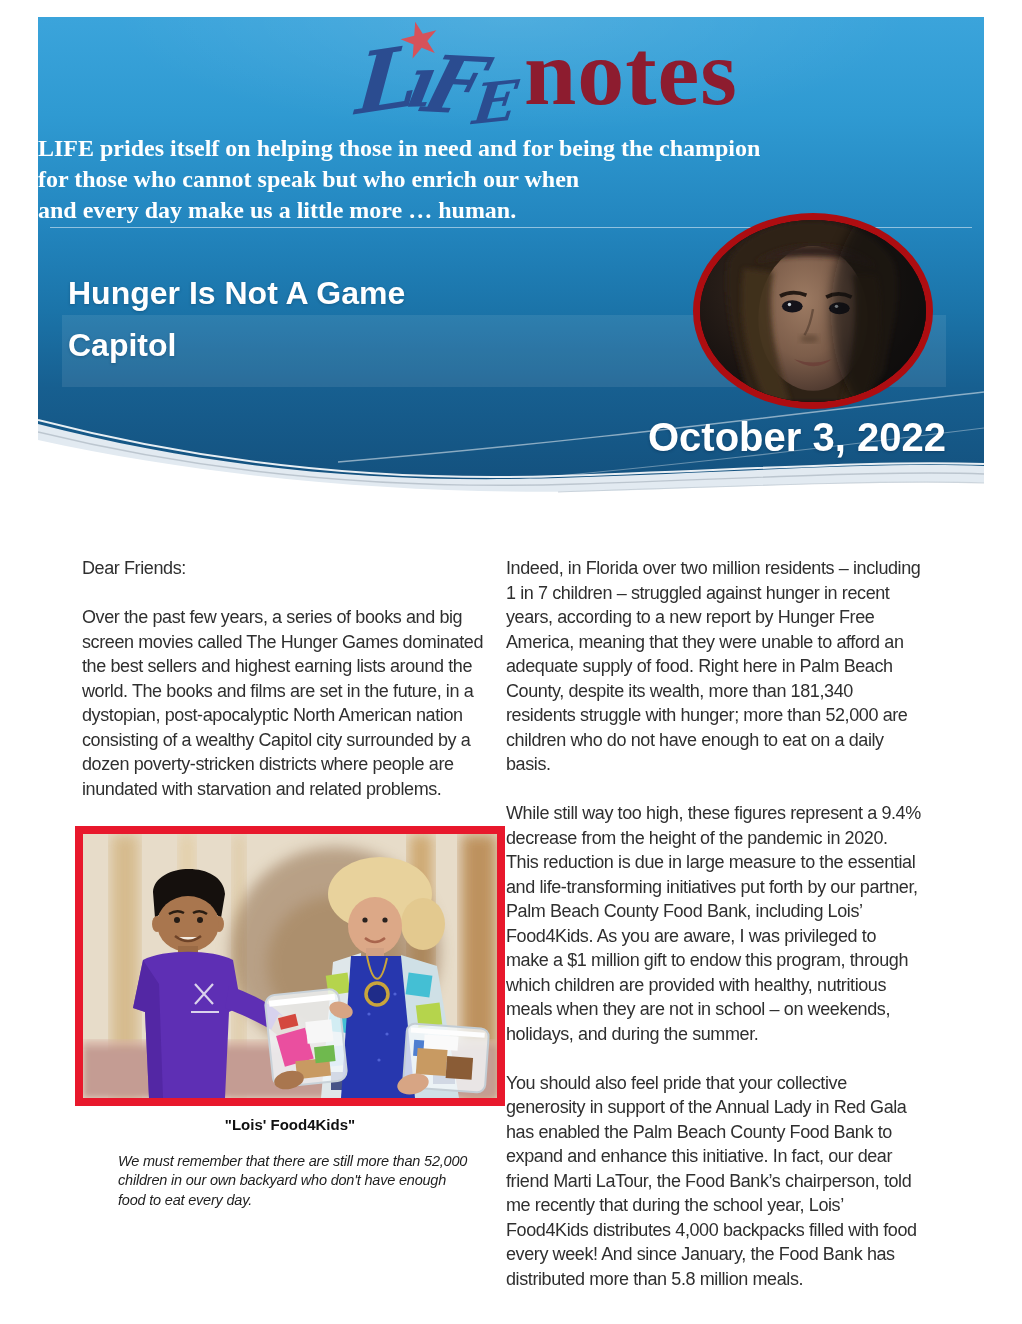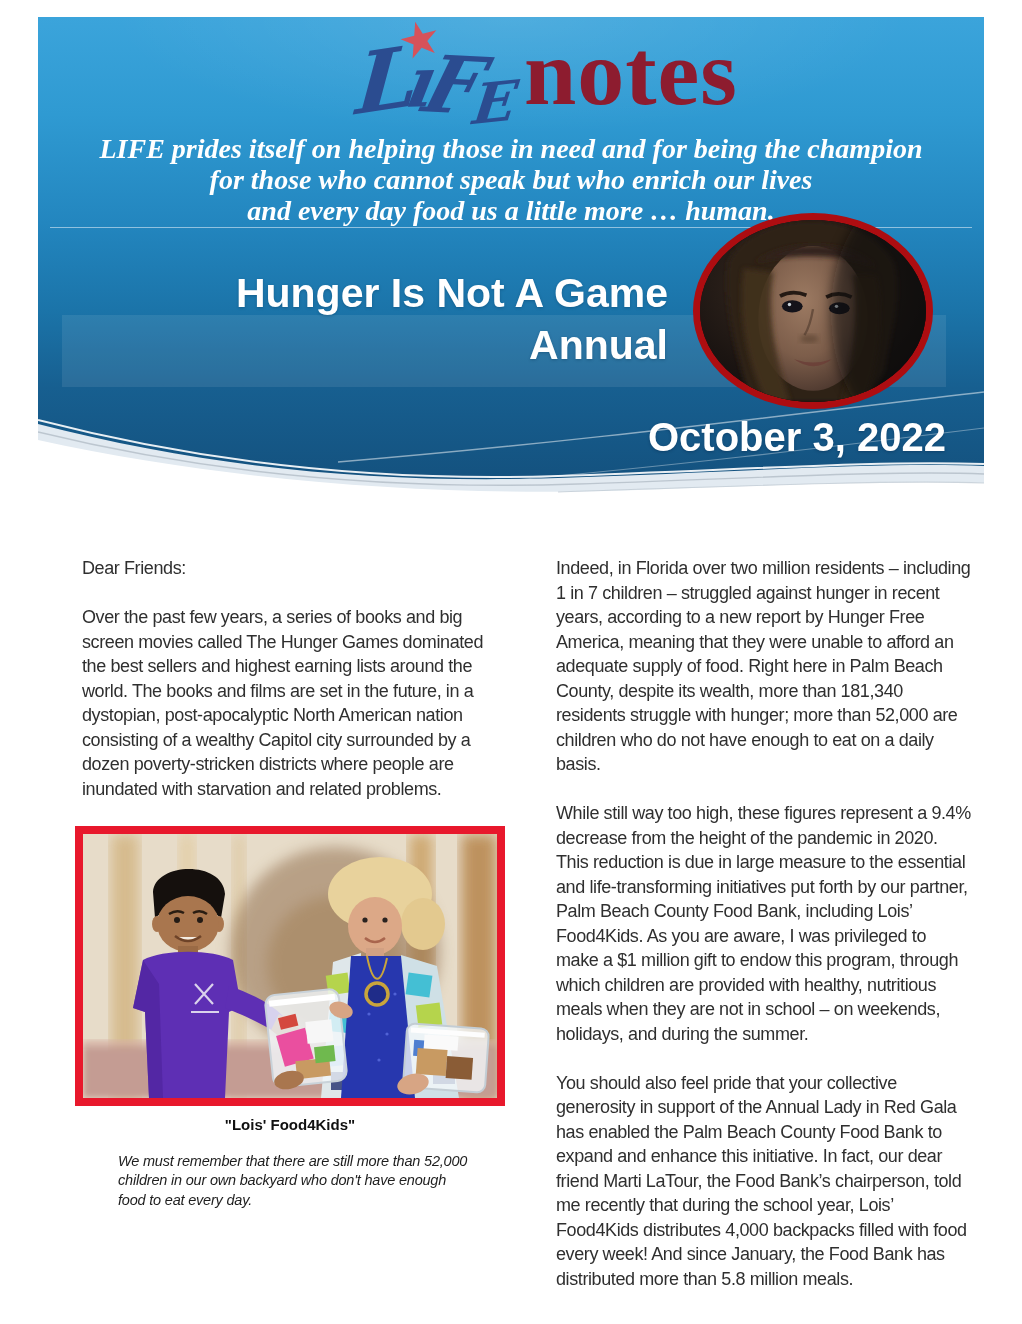--- a/index.html
+++ b/index.html
@@ -21,48 +21,48 @@
   .l0{font-size:86px;transform:rotate(-7deg);}
   .l1{font-size:70px;margin-left:-9px;transform:translateY(-2px);}
   .l2{font-size:78px;margin-left:-7px;transform:rotate(5deg) translateY(5px);}
   .l3{font-size:56px;margin-left:-5px;transform:translateY(16px) rotate(-4deg);}
   .logo-star{position:absolute;left:60px;top:-16px;font-size:48px;font-style:normal;
     color:#d6525a;transform:rotate(-14deg);}
   .notes-mark{position:absolute;left:170px;top:-6px;font-family:"Liberation Serif",serif;
     font-weight:bold;font-size:94px;color:#8d1c2f;letter-spacing:1px;line-height:1.1;margin-left:16px;}
 
   
-  .tagline{position:absolute;top:116px;left:0;right:0;text-align:center;color:#ffffff;
-    font-family:"Liberation Serif",serif;font-style:italic;font-weight:bold;
-    font-size:28px;line-height:31px;}
+  .tagline{position:absolute;top:116px;left:0;right:0;text-align:left;color:#ffffff;
+    font-family:"Liberation Serif",serif;font-weight:bold;
+    font-size:24px;line-height:31px;}
   .tagline div{white-space:nowrap;}
 
   .divider{position:absolute;top:210px;left:12px;right:12px;height:1px;
     background:rgba(212,231,243,0.62);}
 
   .title-band{position:absolute;top:298px;left:24px;right:38px;height:72px;
     background:rgba(255,255,255,0.085);}
 
-  .edition-title{position:absolute;top:250px;left:30px;width:600px;text-align:right;
-    color:#ffffff;font-weight:bold;font-size:41px;line-height:52px;
+  .edition-title{position:absolute;top:250px;left:30px;width:600px;text-align:left;
+    color:#ffffff;font-weight:bold;font-size:32px;line-height:52px;
     text-shadow:0 1px 3px rgba(0,40,70,0.30);}
 
   .portrait{position:absolute;left:655px;top:196px;width:226px;height:182px;
     border:7px solid #ad0d11;border-radius:50%;overflow:hidden;background:#120e0f;}
   .portrait svg{display:block;width:100%;height:100%;}
 
   .banner-date{position:absolute;top:398px;left:610px;right:0;
     color:#ffffff;font-weight:bold;font-size:40px;
     text-shadow:0 1px 3px rgba(0,30,60,0.35);}
 
   .waves{position:absolute;left:0;bottom:-1px;width:946px;height:130px;}
 
   
   .content{position:absolute;top:505px;left:0;width:1022px;}
-  .cols{display:flex;padding:51px 0 0 82px;gap:50px;}
+  .cols{display:flex;padding:51px 0 0 82px;}
   .col-left{width:424px;}
   .col-right{width:416px;}
   .content p{margin:0 0 24.5px 0;font-size:18px;line-height:24.5px;letter-spacing:-0.4px;color:#2f2f2f;}
 
   figure{margin:18px 0 0 -7px;padding:0;width:430px;}
   .photo-frame{width:414px;height:264px;border:8px solid #e8182c;background:#e7dcc9;}
   .photo-frame svg{display:block;width:414px;height:264px;}
   figcaption{margin-top:10px;width:430px;text-align:center;font-weight:bold;font-size:15px;
     color:#101010;letter-spacing:0;}
   .photo-note{margin:19px 0 0 43px;width:352px;font-style:italic;font-size:14.5px;
@@ -78,30 +78,30 @@
     <div class="logo">
       <div class="life-mark">
         <span class="ll l0">L</span><span class="ll l1">ı</span><span class="ll l2">F</span><span class="ll l3">E</span>
       </div>
       <span class="logo-star">★</span>
       <span class="notes-mark">notes</span>
     </div>
 
     <div class="tagline">
       <div>LIFE prides itself on helping those in need and for being the champion</div>
-      <div>for those who cannot speak but who enrich our lives</div>
-      <div>and every day food us a little more … human.</div>
+      <div>for those who cannot speak but who enrich our when</div>
+      <div>and every day make us a little more … human.</div>
     </div>
 
     <div class="divider"></div>
     <div class="title-band"></div>
 
     <h1 class="edition-title" style="margin:0;">
       <span>Hunger Is Not A Game</span><br>
-      <span>Annual</span>
+      <span>Capitol</span>
     </h1>
 
     <div class="portrait">
       <svg viewBox="0 0 240 196" preserveAspectRatio="none">
         <defs>
           <radialGradient id="pg1" cx="40%" cy="35%" r="80%">
             <stop offset="0%" stop-color="#3a2c22"></stop>
               <stop offset="60%" stop-color="#1c1512"></stop>
               <stop offset="100%" stop-color="#0c0a0b"></stop>
           </radialGradient>

